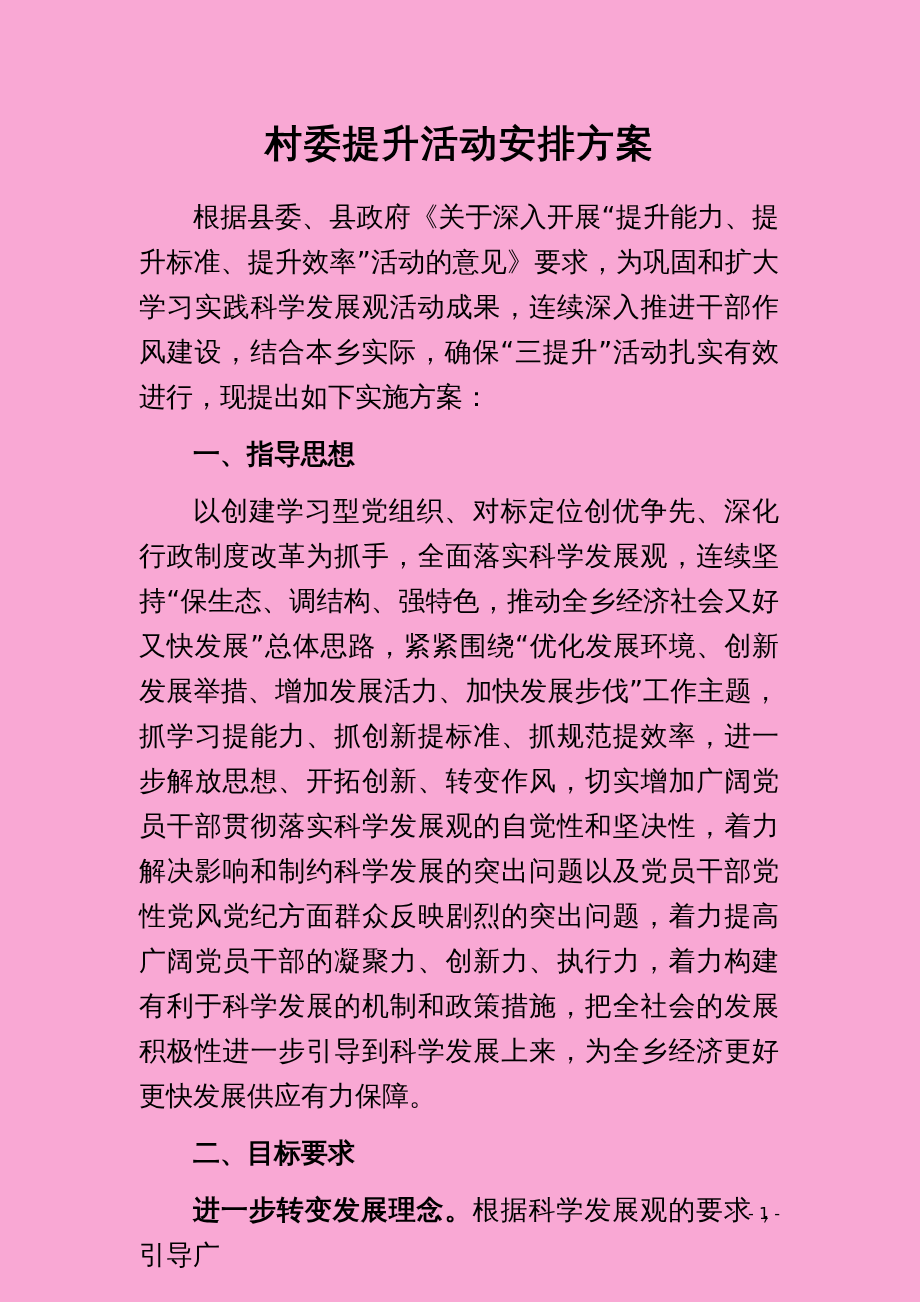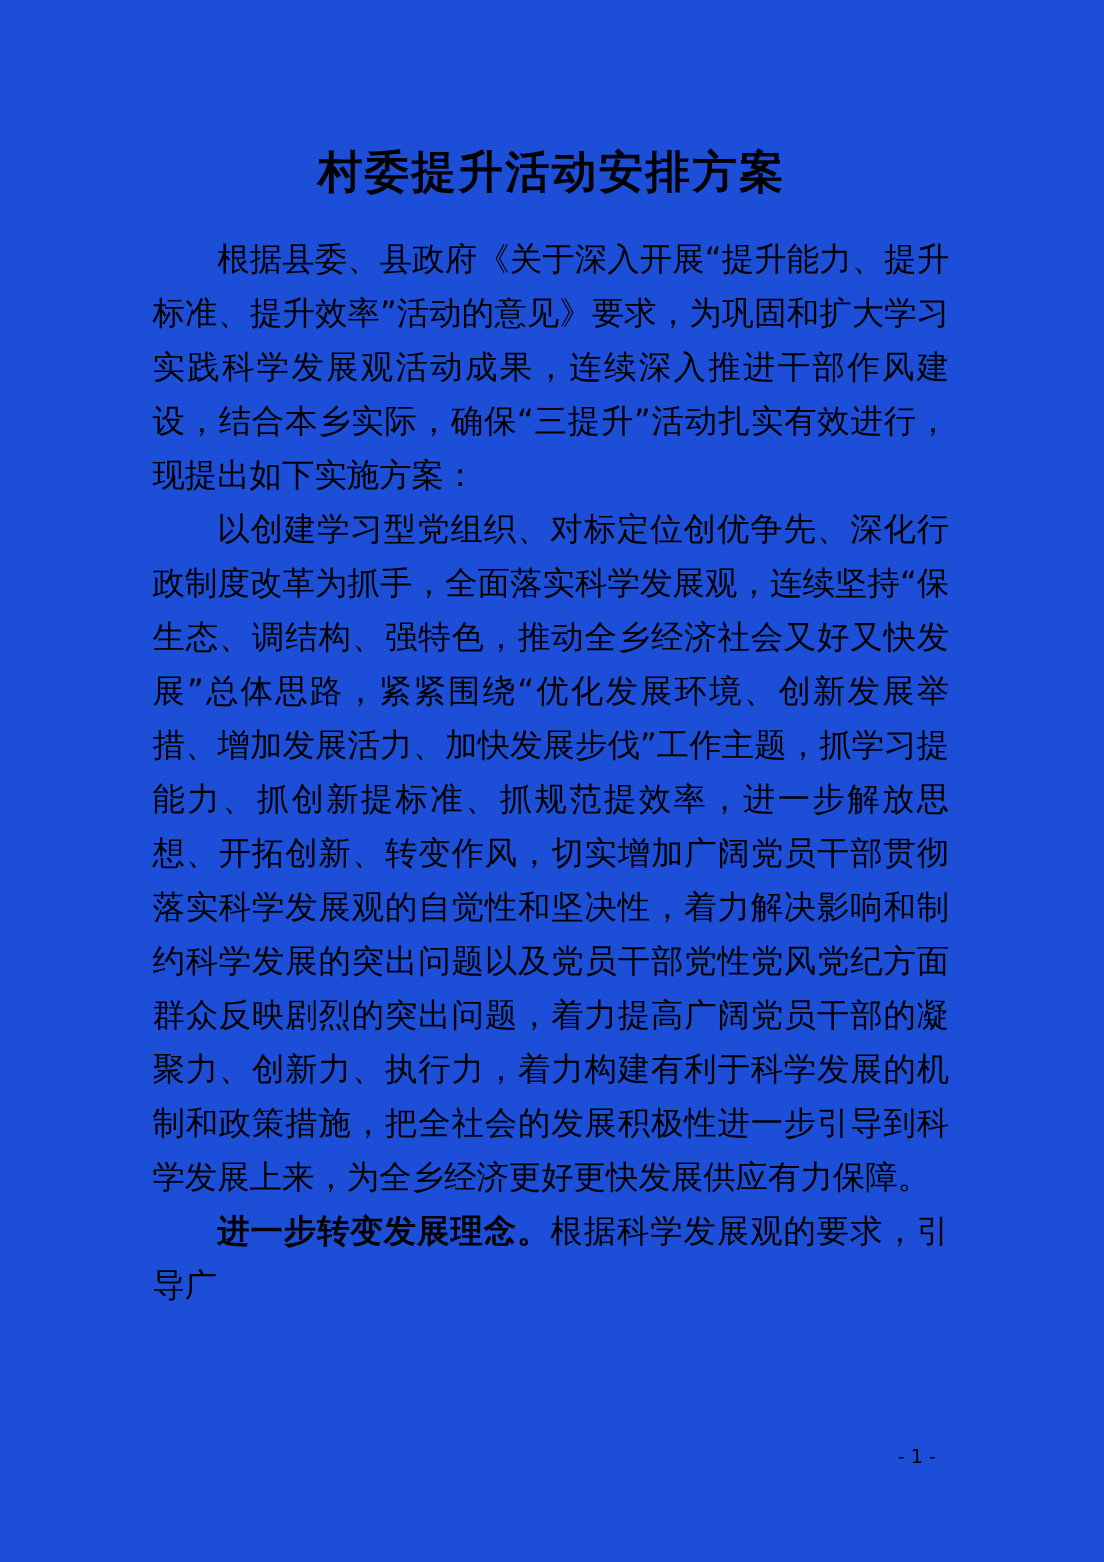--- a/index.html
+++ b/index.html
@@ -4,21 +4,21 @@
 <style>
   html, body {
     margin: 0;
     padding: 0;
     background: #ffffff;
   }
   .page {
     position: relative;
     width: 920px;
     height: 1302px;
-    background: #1d4ed8;
+    background: #f9a8d4;
     color: #000000;
     font-family: "DejaVu Sans", sans-serif;
     overflow: hidden;
     box-sizing: border-box;
     padding-top: 120px;
   }
   .doc-title {
     margin: 0;
     text-align: center;
     font-size: 37px;
@@ -28,21 +28,21 @@
     color: #000000;
   }
   .content {
     margin: 26px 129px 0 127px; 
     font-size: 27px;
     line-height: 45px;
     font-weight: 500;
     text-align: justify;
   }
   .para {
-    margin: 0;
+    margin: 12px;
     text-indent: 2em;
   }
   .para.heading {
     font-weight: 700;
     text-align: left;
   }
   .lead {
     font-weight: 700;
   }
   .page-footer {
@@ -59,23 +59,25 @@
 <body>
 
 <div class="page">
 
   <h1 class="doc-title">村委提升活动安排方案</h1>
 
   <div class="content">
 
     <p class="para">根据县委、县政府《关于深入开展“提升能力、提升标准、提升效率”活动的意见》要求，为巩固和扩大学习实践科学发展观活动成果，连续深入推进干部作风建设，结合本乡实际，确保“三提升”活动扎实有效进行，现提出如下实施方案：</p>
 
+    <p class="para heading">一、指导思想</p>
 
     <p class="para">以创建学习型党组织、对标定位创优争先、深化行政制度改革为抓手，全面落实科学发展观，连续坚持“保生态、调结构、强特色，推动全乡经济社会又好又快发展”总体思路，紧紧围绕“优化发展环境、创新发展举措、增加发展活力、加快发展步伐”工作主题，抓学习提能力、抓创新提标准、抓规范提效率，进一步解放思想、开拓创新、转变作风，切实增加广阔党员干部贯彻落实科学发展观的自觉性和坚决性，着力解决影响和制约科学发展的突出问题以及党员干部党性党风党纪方面群众反映剧烈的突出问题，着力提高广阔党员干部的凝聚力、创新力、执行力，着力构建有利于科学发展的机制和政策措施，把全社会的发展积极性进一步引导到科学发展上来，为全乡经济更好更快发展供应有力保障。</p>
 
+    <p class="para heading">二、目标要求</p>
 
 
     <p class="para"><span class="lead">进一步转变发展理念。</span><span>根据科学发展观的要求，引导广</span></p>
 
   </div>
 
   <div class="page-footer">- 1 -</div>
 
 </div>
 

